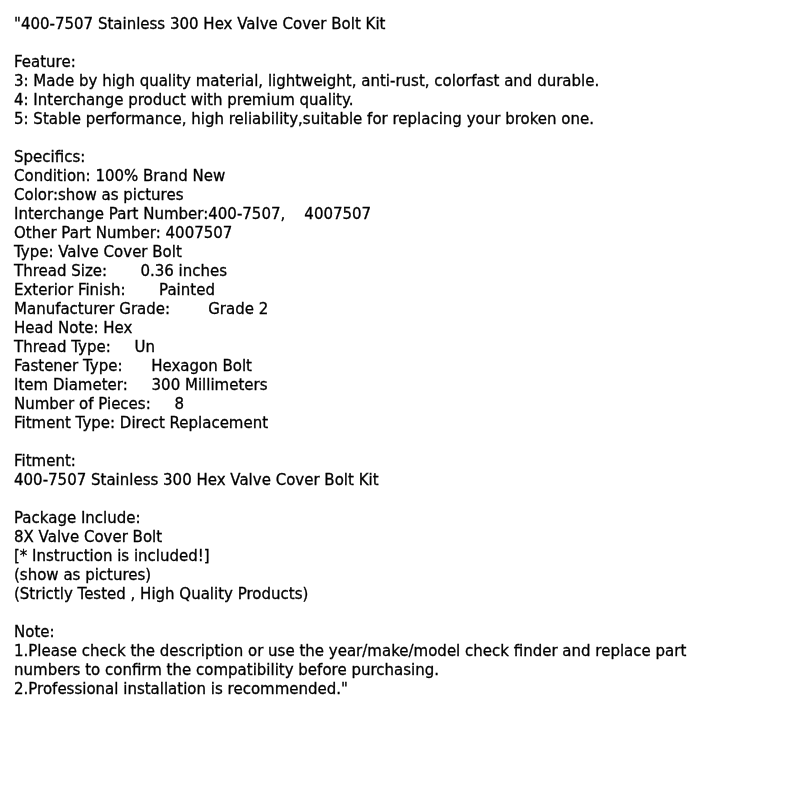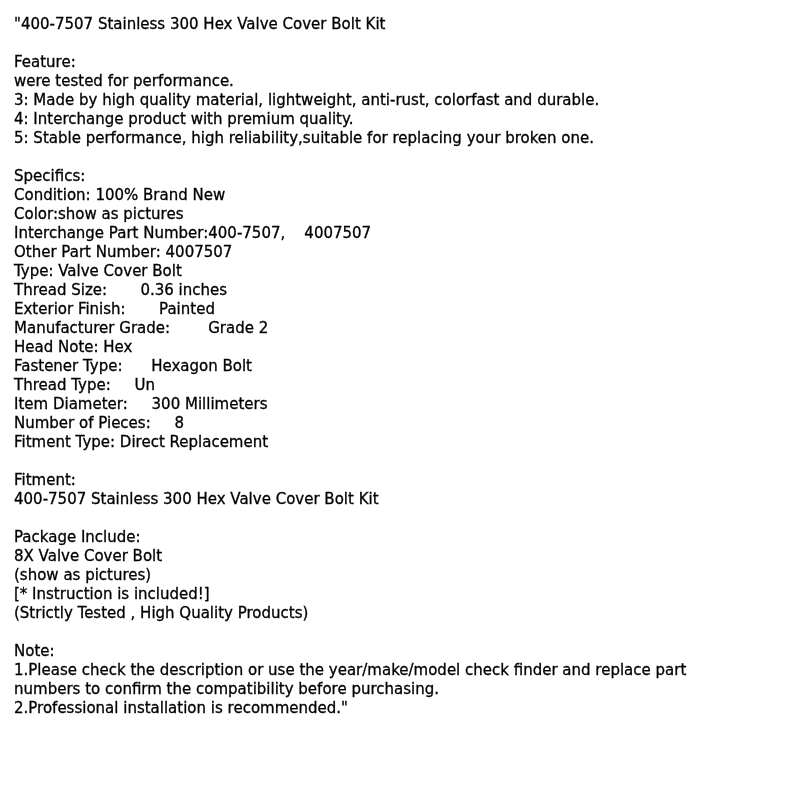--- a/index.html
+++ b/index.html
@@ -29,54 +29,53 @@
 <body>
 
 <div class="text-block">
   <div>
     <div class="line">"400-7507 Stainless 300 Hex Valve Cover Bolt Kit</div>
   </div>
   <div>
       <div class="line"></div>
       <div>
         <div class="line">Feature:</div>
-        <div class="line">were tested for performance.</div>
         <div class="line">3: Made by high quality material, lightweight, anti-rust, colorfast and durable.</div>
         <div class="line">4: Interchange product with premium quality.</div>
         <div class="line">5: Stable performance, high reliability,suitable for replacing your broken one.</div>
       </div>
       <div class="line"></div>
       <div>
         <div class="line">Specifics:</div>
         <div class="line">Condition: 100% Brand New</div>
         <div class="line">Color:show as pictures</div>
         <div class="line">Interchange Part Number:400-7507,    4007507</div>
         <div class="line">Other Part Number: 4007507</div>
         <div class="line">Type: Valve Cover Bolt</div>
         <div class="line">Thread Size:       0.36 inches</div>
         <div class="line">Exterior Finish:       Painted</div>
         <div class="line">Manufacturer Grade:        Grade 2</div>
         <div class="line">Head Note: Hex</div>
+        <div class="line">Thread Type:     Un</div>
         <div class="line">Fastener Type:      Hexagon Bolt</div>
-        <div class="line">Thread Type:     Un</div>
         <div class="line">Item Diameter:     300 Millimeters</div>
         <div class="line">Number of Pieces:     8</div>
         <div class="line">Fitment Type: Direct Replacement</div>
       </div>
       <div class="line"></div>
       <div>
         <div class="line">Fitment:</div>
         <div class="line">400-7507 Stainless 300 Hex Valve Cover Bolt Kit</div>
       </div>
       <div class="line"></div>
       <div>
         <div class="line">Package Include:</div>
         <div class="line">8X Valve Cover Bolt</div>
+        <div class="line">[* Instruction is included!]</div>
         <div class="line">(show as pictures)</div>
-        <div class="line">[* Instruction is included!]</div>
         <div class="line">(Strictly Tested , High Quality Products)</div>
       </div>
       <div class="line"></div>
       <div>
         <div class="line">Note:</div>
         <div class="line">1.Please check the description or use the year/make/model check finder and replace part</div>
         <div class="line">numbers to confirm the compatibility before purchasing.</div>
         <div class="line">2.Professional installation is recommended."</div>
       </div>
     </div>

